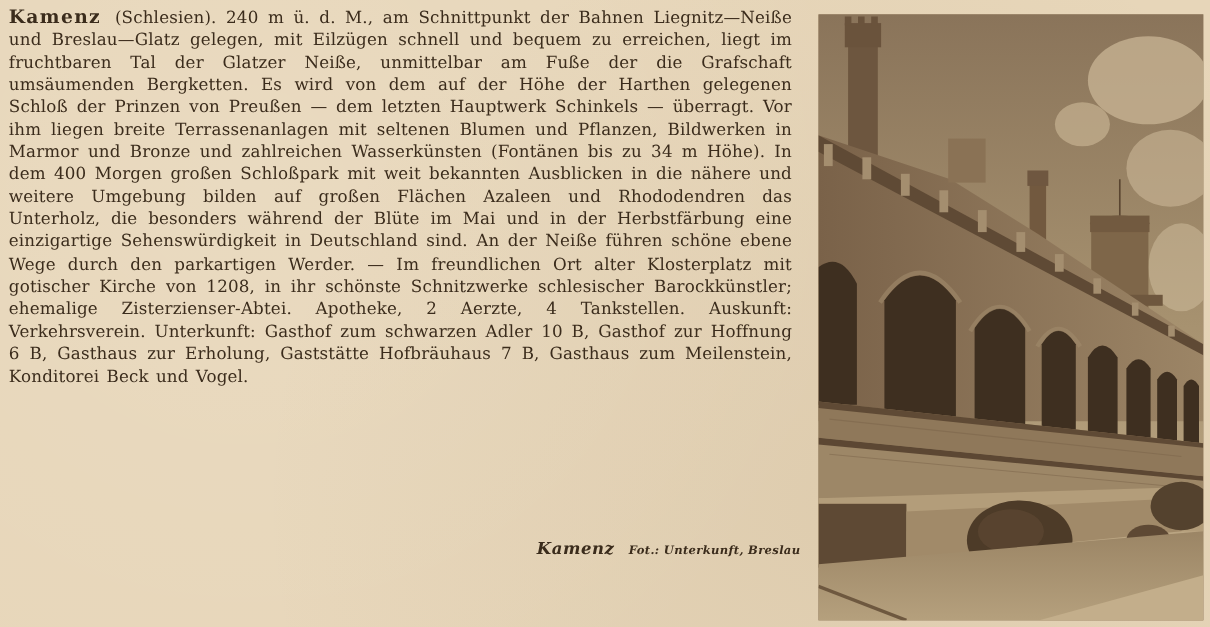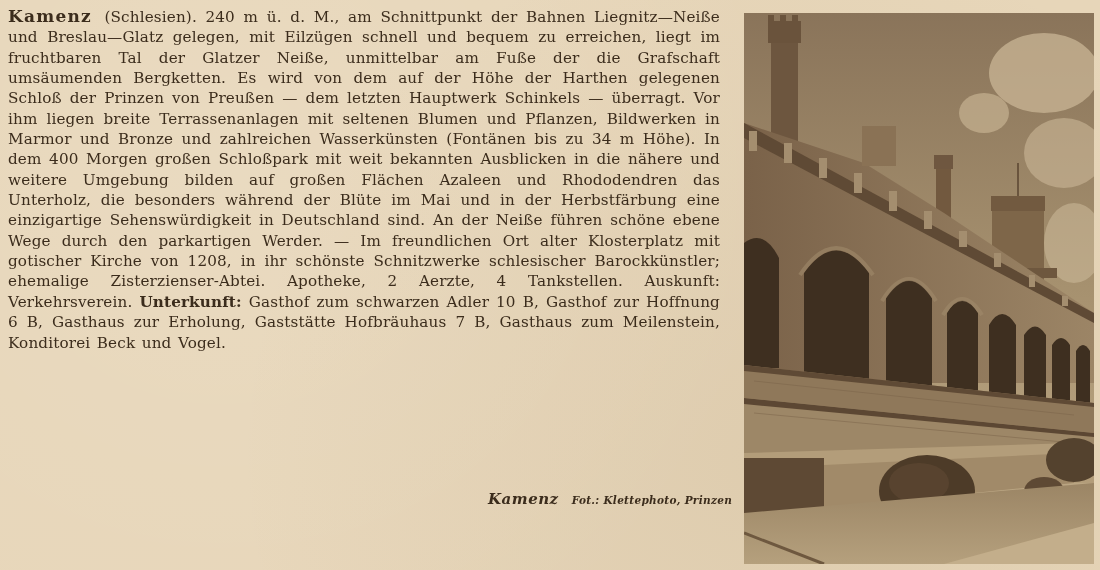--- a/index.html
+++ b/index.html
@@ -29,21 +29,21 @@
     text-align: justify;
     letter-spacing: 0.15px;
     word-spacing: 1.5px;
   }
   .place-title {
     font-weight: bold;
     font-size: 17px;
     letter-spacing: 1.2px;
     margin-right: 4px;
   }
-  .bold { font-weight: bold; }
+  .bold { font-weight: normal; }
   .caption {
     position: absolute;
     left: 488px; top: 489px;
     white-space: nowrap;
     font-style: italic;
   }
   .caption-title { font-size: 15px; font-weight: bold; letter-spacing: 0.5px; margin-right: 8px; }
   .caption-credit { font-size: 10.5px; font-weight: bold; letter-spacing: 0.3px; }
 
   .photo {
@@ -59,21 +59,21 @@
 <body>
 
 <div class="paper-noise"></div>
 
 <div class="text-column">
   <p class="body-text"><span class="place-title">Kamenz</span> <span>(Schlesien). 240 m ü. d. M., am Schnittpunkt der Bahnen Liegnitz—Neiße und Breslau—Glatz gelegen, mit Eilzügen schnell und bequem zu erreichen, liegt im fruchtbaren Tal der Glatzer Neiße, unmittelbar am Fuße der die Grafschaft umsäumenden Bergketten. Es wird von dem auf der Höhe der Harthen gelegenen Schloß der Prinzen von Preußen — dem letzten Hauptwerk Schinkels — überragt. Vor ihm liegen breite Terrassenanlagen mit seltenen Blumen und Pflanzen, Bildwerken in Marmor und Bronze und zahlreichen Wasserkünsten (Fontänen bis zu 34 m Höhe). In dem 400 Morgen großen Schloßpark mit weit bekannten Ausblicken in die nähere und weitere Umgebung bilden auf großen Flächen Azaleen und Rhododendren das Unterholz, die besonders während der Blüte im Mai und in der Herbstfärbung eine einzigartige Sehenswürdigkeit in Deutschland sind. An der Neiße führen schöne ebene Wege durch den parkartigen Werder. — Im freundlichen Ort alter Klosterplatz mit gotischer Kirche von 1208, in ihr schönste Schnitzwerke schlesischer Barockkünstler; ehemalige Zisterzienser-Abtei. Apotheke, 2 Aerzte, 4 Tankstellen. Auskunft: Verkehrsverein.</span> <span class="bold">Unterkunft:</span> <span>Gasthof zum schwarzen Adler 10 B, Gasthof zur Hoffnung 6 B, Gasthaus zur Erholung, Gaststätte Hofbräuhaus 7 B, Gasthaus zum Meilenstein, Konditorei Beck und Vogel.</span></p>
 </div>
 
 <div class="caption">
   <span class="caption-title">Kamenz</span>
-  <span class="caption-credit">Fot.: Klettephoto, Prinzen</span>
+  <span class="caption-credit">Fot.: Unterkunft, Breslau</span>
 </div>
 
 <div class="photo">
   <svg width="350" height="551" viewBox="0 0 350 551" xmlns="http://www.w3.org/2000/svg">
     <defs>
       <linearGradient id="sky" x1="0" y1="0" x2="0" y2="1">
         <stop offset="0" stop-color="#8a745a"></stop>
         <stop offset="0.5" stop-color="#a6916f"></stop>
         <stop offset="1" stop-color="#c2ad8a"></stop>
       </linearGradient>

